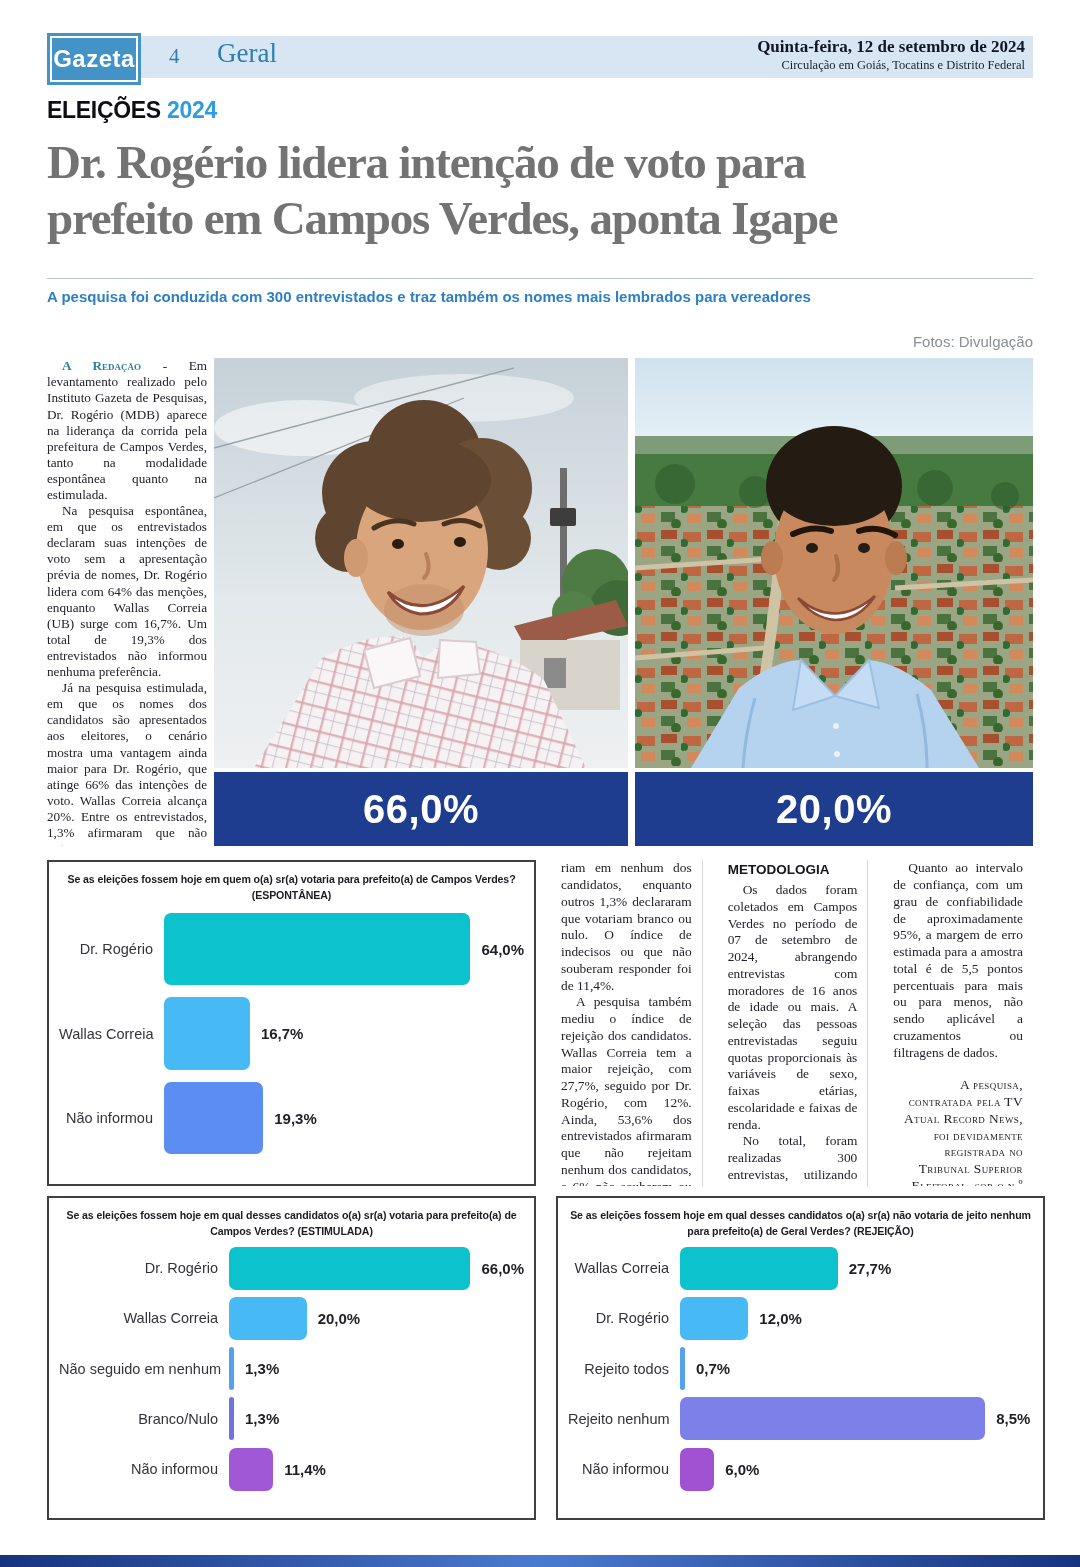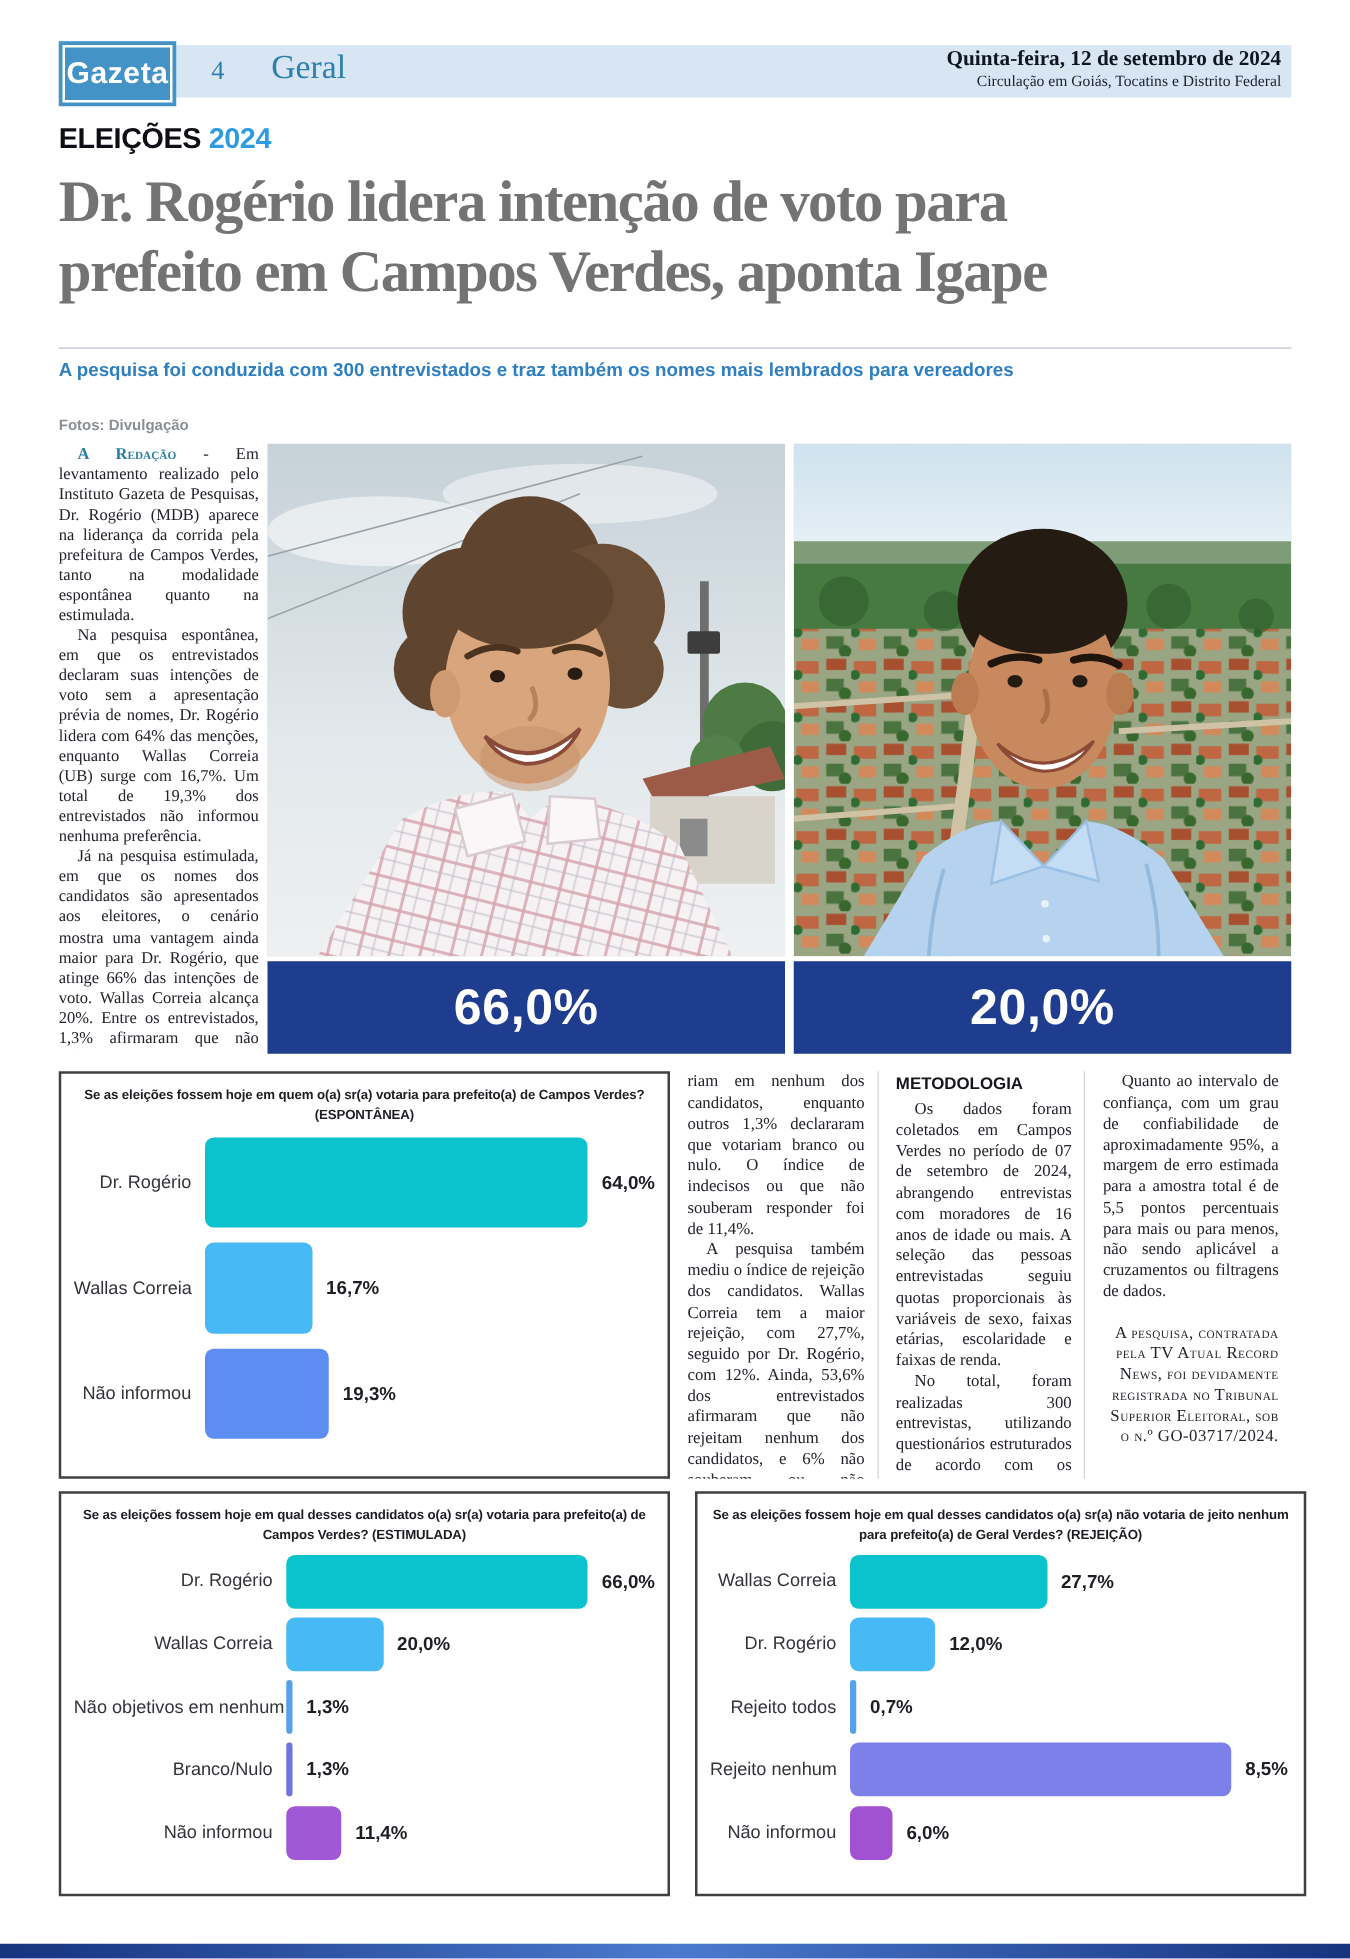--- a/index.html
+++ b/index.html
@@ -20,42 +20,42 @@
   .date-main{font-weight:700;font-size:17px;line-height:1.15;}
   .date-circ{font-size:12.5px;line-height:1.3;color:#1a1f2e;}
 
   
   .kicker{margin-top:18px;font-family:"Liberation Sans",sans-serif;font-weight:800;font-size:23px;letter-spacing:-.3px;}
   .kicker .k-black{color:#0e0e14;}
   .kicker .k-blue{color:#2f9ce0;margin-left:6px;}
   .headline{margin-top:10px;font-weight:700;font-size:47px;line-height:1.2;letter-spacing:-1.2px;color:#737373;}
   .rule{margin-top:16px;border-top:1px solid #b9c2cc;}
   .subhead{margin-top:9px;font-family:"Liberation Sans",sans-serif;font-weight:700;font-size:15px;color:#2e7fc1;}
-  .credit{margin-top:28px;text-align:left;font-family:"Liberation Sans",sans-serif;font-size:12px;color:#8a8f96;font-weight:bold;}
+  .credit{margin-top:28px;text-align:right;font-family:"Liberation Sans",sans-serif;font-size:15px;color:#8a8f96;}
 
   
   .top-grid{margin-top:8px;display:grid;grid-template-columns:160px 414px 398px;column-gap:7px;height:488px;}
   .article-col{height:488px;overflow:hidden;font-size:13.2px;line-height:1.22;text-align:justify;color:#22222a;}
   .flow-col p{margin:0;}
   .flow-col p.indent{text-indent:15px;}
   .flow-col p.noindent{text-indent:0;}
   .lead-caps{font-variant:small-caps;font-weight:600;color:#2b7fa3;}
   .col-heading{font-family:"Liberation Sans",sans-serif;font-weight:700;font-size:13.5px;color:#15151b;margin:2px 0 3px;}
   .registration{font-variant:small-caps;text-align:right;margin-top:16px !important;letter-spacing:.4px;}
 
   figure.photo{margin:0;display:flex;flex-direction:column;gap:4px;}
   .photo-frame{height:410px;overflow:hidden;background:#cfd8de;}
   .photo-frame svg{display:block;width:100%;height:100%;}
   .pct-bar{height:74px;background:#1f3d8e;display:flex;align-items:center;justify-content:center;
            font-family:"Liberation Sans",sans-serif;font-weight:800;font-size:40px;color:#ffffff;letter-spacing:.5px;}
 
   
   .mid-grid{margin-top:14px;display:grid;grid-template-columns:489px 497px;column-gap:0;height:326px;}
   .mid-text{display:grid;grid-template-columns:1fr 1fr 1fr;height:326px;}
-  .mid-text .flow-col{padding:0 10px 0 14px;font-size:13.4px;line-height:1.25;text-align:justify;color:#22222a;overflow:hidden;}
+  .mid-text .flow-col{padding:0 10px 0 25px;font-size:13.4px;line-height:1.25;text-align:justify;color:#22222a;overflow:hidden;}
   .mid-text .flow-col + .flow-col{border-left:1px solid #d4d7db;}
 
   
   .chart-box{border:2px solid #3f3f44;background:#fff;box-sizing:border-box;padding:10px 10px 24px;display:flex;flex-direction:column;}
   .chart-title{font-family:"Liberation Sans",sans-serif;font-weight:700;font-size:10.6px;letter-spacing:-.1px;
                color:#1c1c22;text-align:center;line-height:1.45;}
   .chart-rows{flex:1;display:flex;flex-direction:column;margin-top:4px;}
   .bar-row{flex:1;display:flex;align-items:center;min-height:0;}
   .bar-label{width:var(--gutter,105px);flex:0 0 var(--gutter,105px);padding-right:11px;box-sizing:border-box;
              font-family:"Liberation Sans",sans-serif;font-size:14.5px;color:#33333a;text-align:right;white-space:nowrap;}
@@ -276,21 +276,21 @@
               </div>
             </div>
             <div class="bar-row">
               <div class="bar-label">Wallas Correia</div>
               <div class="bar-track">
                 <div class="bar" style="width: 26.3158%; background: rgb(71, 185, 245);"></div>
                 <span class="bar-value">20,0%</span>
               </div>
             </div>
             <div class="bar-row">
-              <div class="bar-label">Não objetivos em nenhum</div>
+              <div class="bar-label">Não seguido em nenhum</div>
               <div class="bar-track">
                 <div class="bar" style="width: 1.71053%; background: rgb(85, 161, 236);"></div>
                 <span class="bar-value">1,3%</span>
               </div>
             </div>
             <div class="bar-row">
               <div class="bar-label">Branco/Nulo</div>
               <div class="bar-track">
                 <div class="bar" style="width: 1.71053%; background: rgb(109, 116, 224);"></div>
                 <span class="bar-value">1,3%</span>

